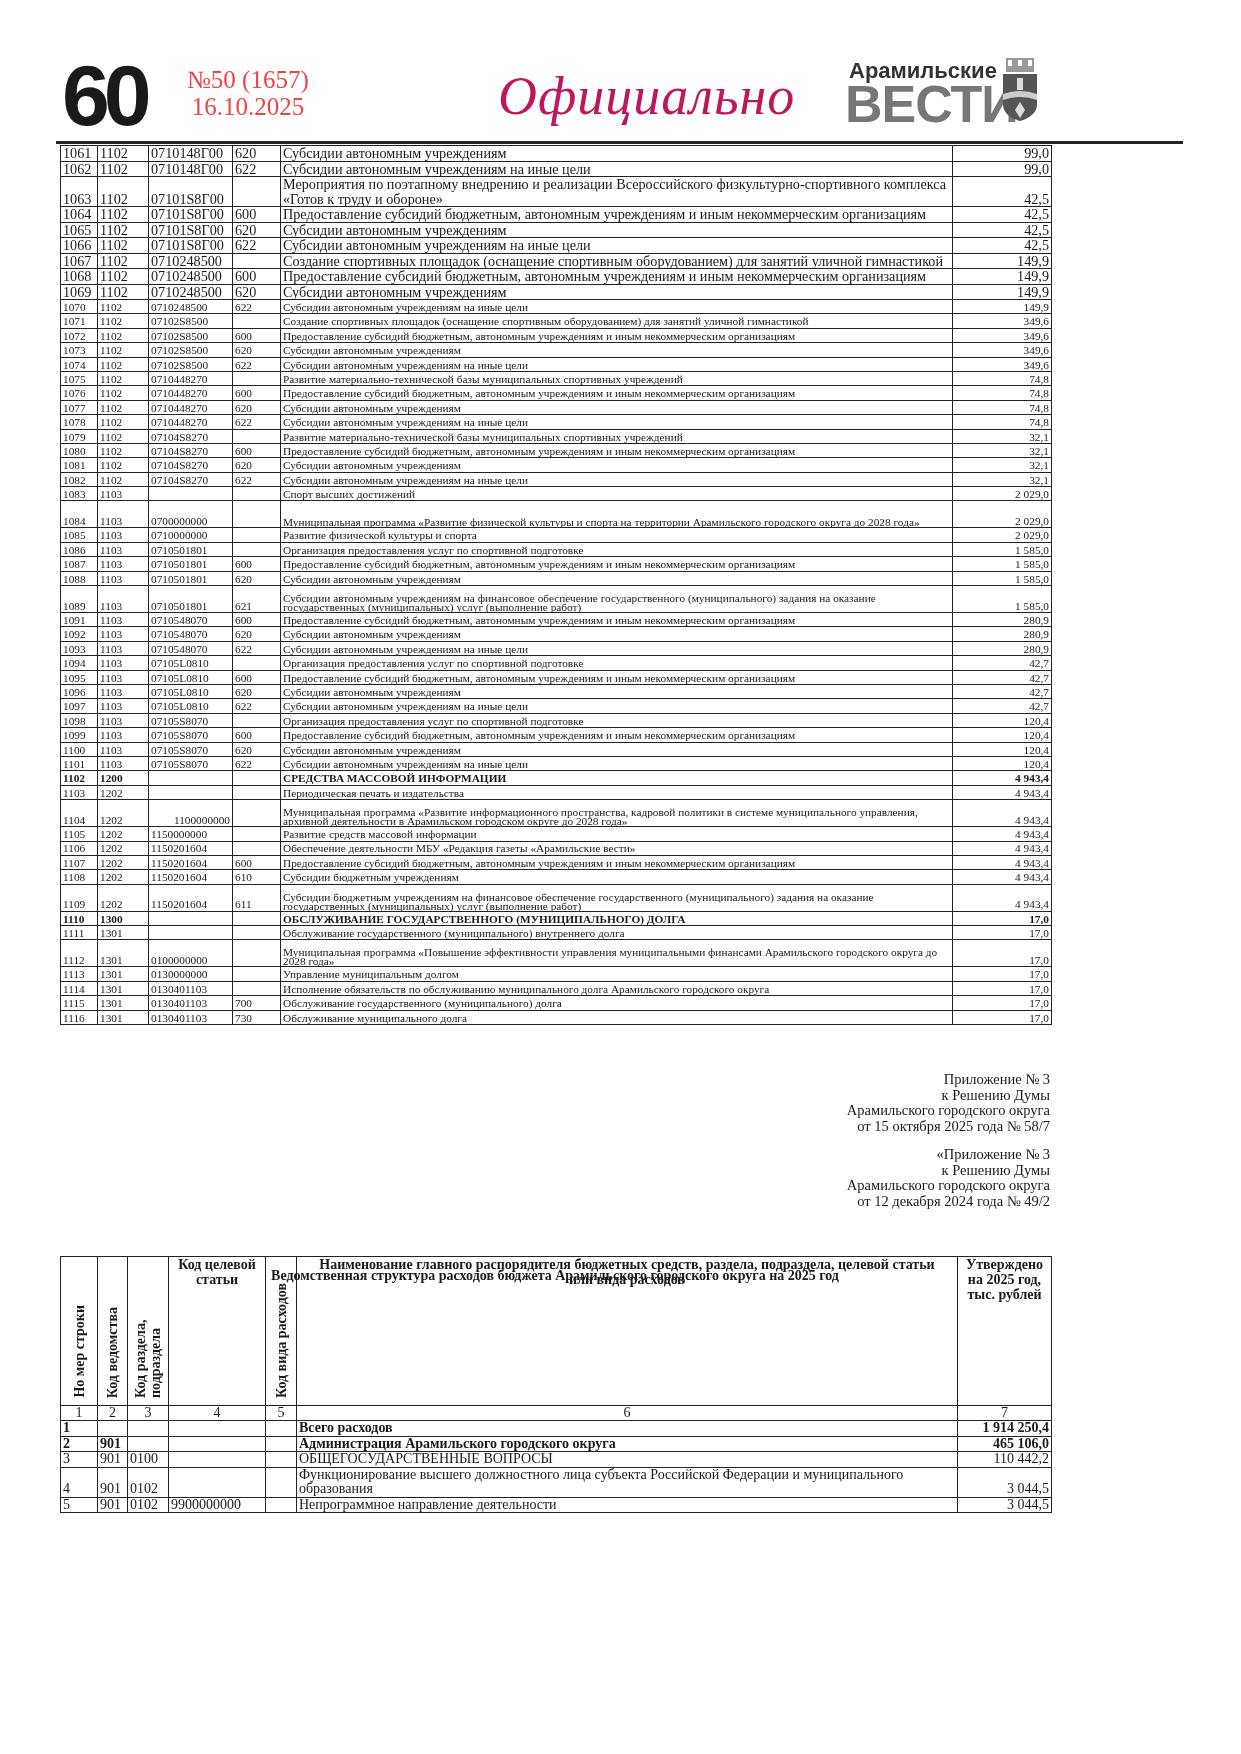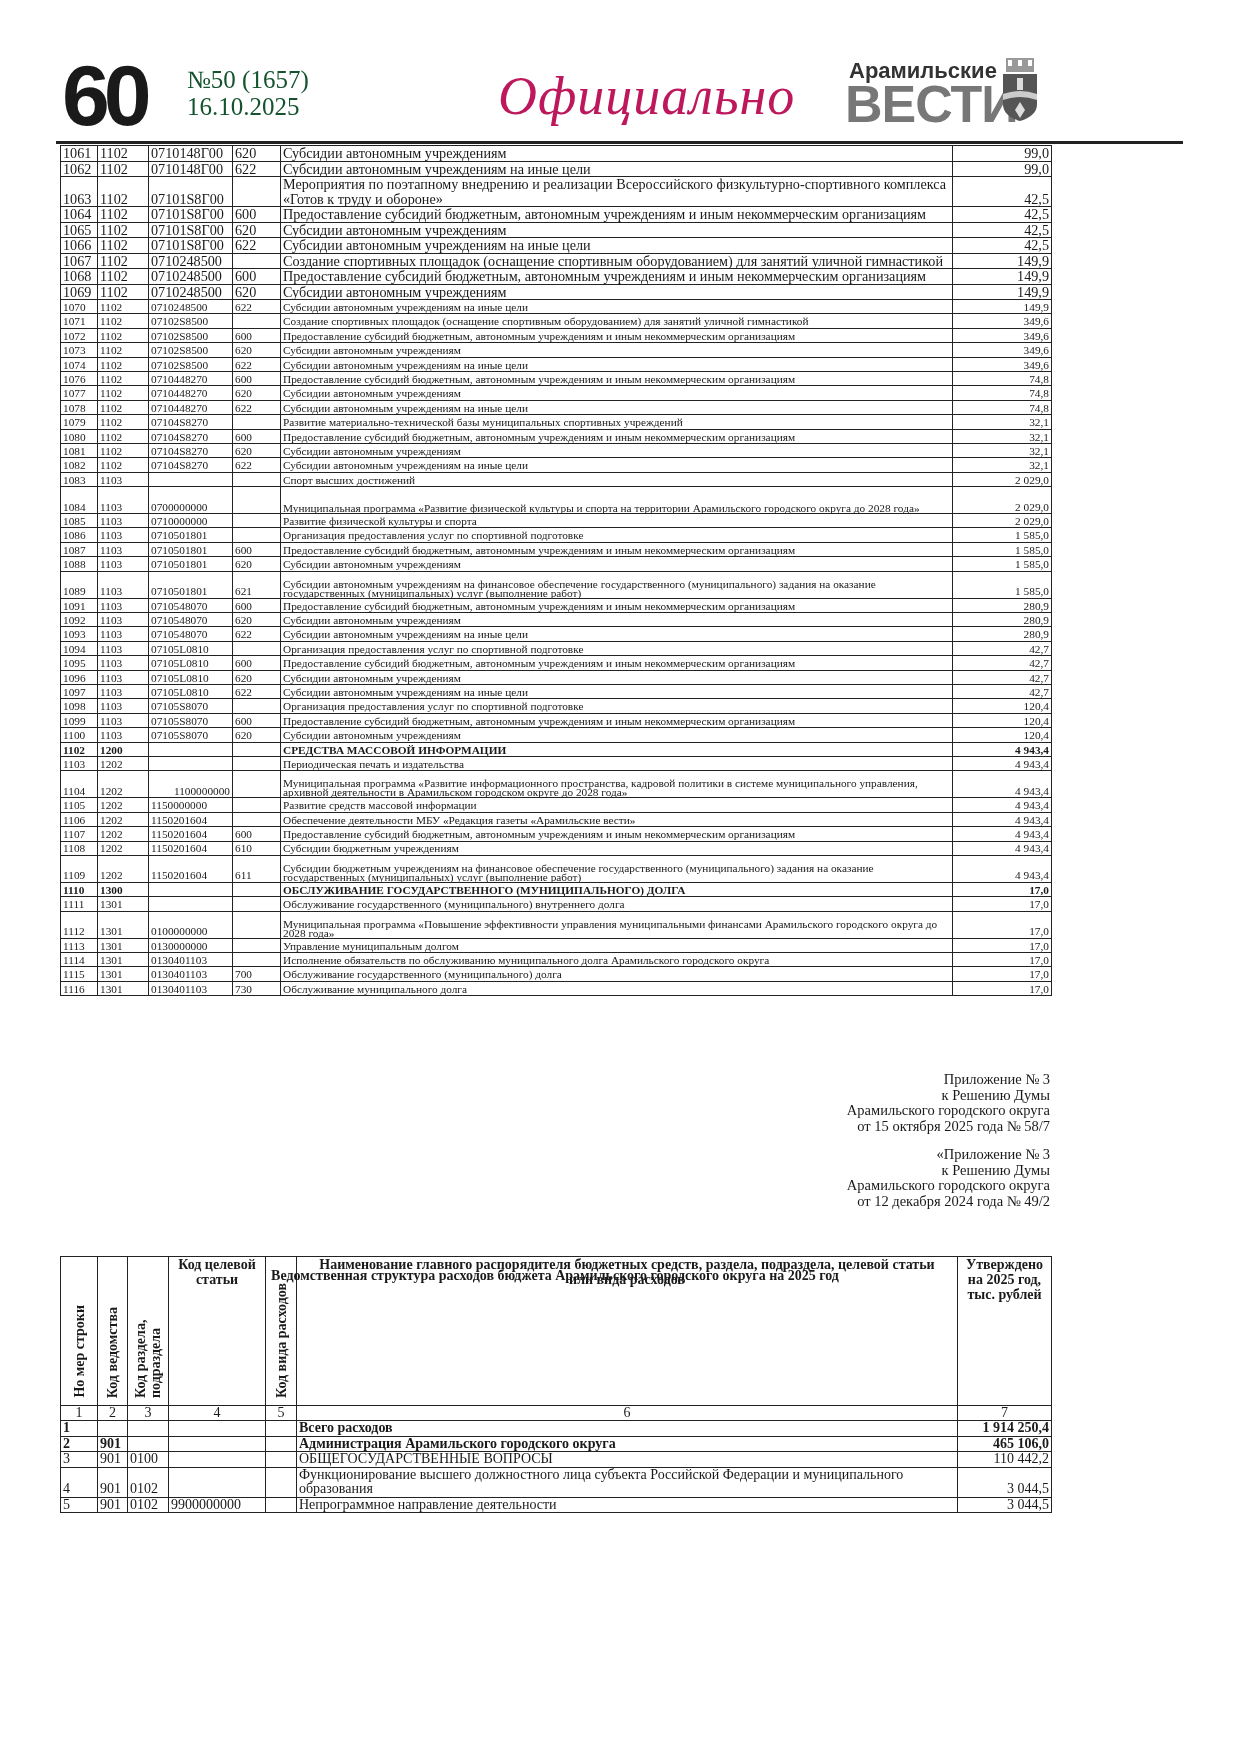--- a/index.html
+++ b/index.html
@@ -1,19 +1,19 @@
 <!DOCTYPE html>
 <html><head>
 <meta charset="utf-8">
 <style>
   html,body{margin:0;padding:0;background:#fff;}
   body{width:1241px;height:1754px;position:relative;overflow:hidden;font-family:"Liberation Serif","DejaVu Serif",serif;color:#1a1a1a;}
   .hdr{position:absolute;left:0;top:0;width:1241px;height:150px;}
   .page-num{position:absolute;left:62px;top:52px;font-family:"Liberation Sans","DejaVu Sans",sans-serif;font-weight:bold;font-size:86px;line-height:86px;letter-spacing:-6px;color:#1a1a1a;}
-  .issue{position:absolute;left:187px;top:66px;font-family:"Liberation Serif",serif;font-size:25px;line-height:27px;color:#14532d;}
+  .issue{position:absolute;left:187px;top:66px;font-family:"Liberation Serif",serif;font-size:25px;line-height:27px;color:#ef4444;text-align:center;}
   .section-title{position:absolute;left:498px;top:66px;font-family:"Liberation Serif",serif;font-style:italic;font-size:54px;line-height:60px;color:#be185d;letter-spacing:1px;}
   .logo{position:absolute;left:845px;top:58px;width:150px;height:70px;font-family:"Liberation Sans",sans-serif;}
   .logo-top{position:absolute;left:4px;top:0;font-size:22px;font-weight:bold;color:#333;letter-spacing:0px;}
   .logo-main{position:absolute;left:0;top:18px;font-size:52px;font-weight:bold;color:#777;letter-spacing:-1px;line-height:56px;}
   .crest{position:absolute;left:1000px;top:56px;width:40px;height:66px;}
   .rule{position:absolute;left:56px;top:141px;width:1127px;height:3px;background:#222;}
 
   table{border-collapse:collapse;table-layout:fixed;position:absolute;}
   td{border:1px solid #222;padding:0 2px;overflow:hidden;white-space:nowrap;vertical-align:bottom;}
   #t1{left:60px;top:145px;width:991px;}
@@ -180,20 +180,28 @@
       </tr>
       <tr class="sm">
         <td>1074</td>
         <td>1102</td>
         <td>07102S8500</td>
         <td>622</td>
         <td>Субсидии автономным учреждениям на иные цели</td>
         <td class="num">349,6</td>
       </tr>
       <tr class="sm">
+        <td>1075</td>
+        <td>1102</td>
+        <td>0710448270</td>
+        <td></td>
+        <td>Развитие материально-технической базы муниципальных спортивных учреждений</td>
+        <td class="num">74,8</td>
+      </tr>
+      <tr class="sm">
         <td>1076</td>
         <td>1102</td>
         <td>0710448270</td>
         <td>600</td>
         <td>Предоставление субсидий бюджетным, автономным учреждениям и иным некоммерческим организациям</td>
         <td class="num">74,8</td>
       </tr>
       <tr class="sm">
         <td>1077</td>
         <td>1102</td>
@@ -369,20 +377,28 @@
         <td>600</td>
         <td>Предоставление субсидий бюджетным, автономным учреждениям и иным некоммерческим организациям</td>
         <td class="num">120,4</td>
       </tr>
       <tr class="sm">
         <td>1100</td>
         <td>1103</td>
         <td>07105S8070</td>
         <td>620</td>
         <td>Субсидии автономным учреждениям</td>
+        <td class="num">120,4</td>
+      </tr>
+      <tr class="sm">
+        <td>1101</td>
+        <td>1103</td>
+        <td>07105S8070</td>
+        <td>622</td>
+        <td>Субсидии автономным учреждениям на иные цели</td>
         <td class="num">120,4</td>
       </tr>
       <tr class="sm bold">
         <td>1102</td>
         <td>1200</td>
         <td></td>
         <td></td>
         <td>СРЕДСТВА МАССОВОЙ ИНФОРМАЦИИ</td>
         <td class="num">4 943,4</td>
       </tr>

